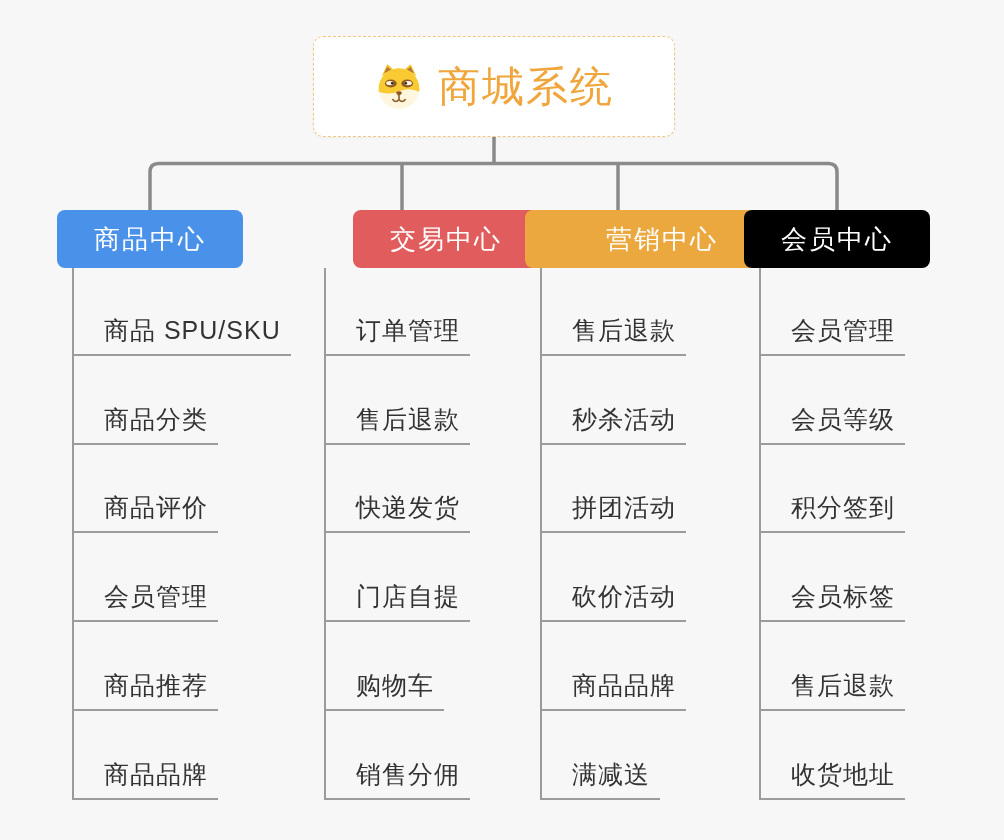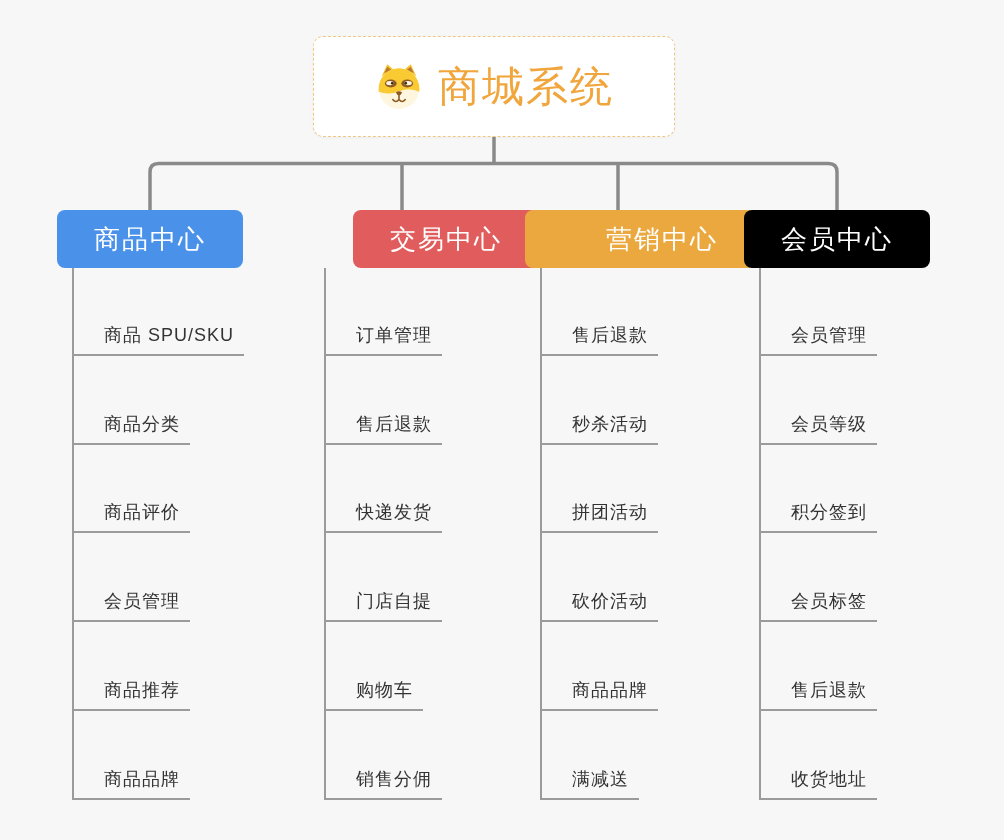--- a/index.html
+++ b/index.html
@@ -75,21 +75,21 @@
   .leaf-slot {
     height: 88.8px;
     display: flex;
     align-items: flex-end;
   }
   .leaf-node {
     display: block;
     width: max-content;
     padding: 0 10px 7px 32px;
     border-bottom: 2px solid #9b9b9b;
-    font-size: 18px;
+    font-size: 25px;
     color: #333333;
     letter-spacing: 1px;
     white-space: nowrap;
     cursor: default;
   }
 </style>
 </head>
 <body>
 
 <div class="canvas">

